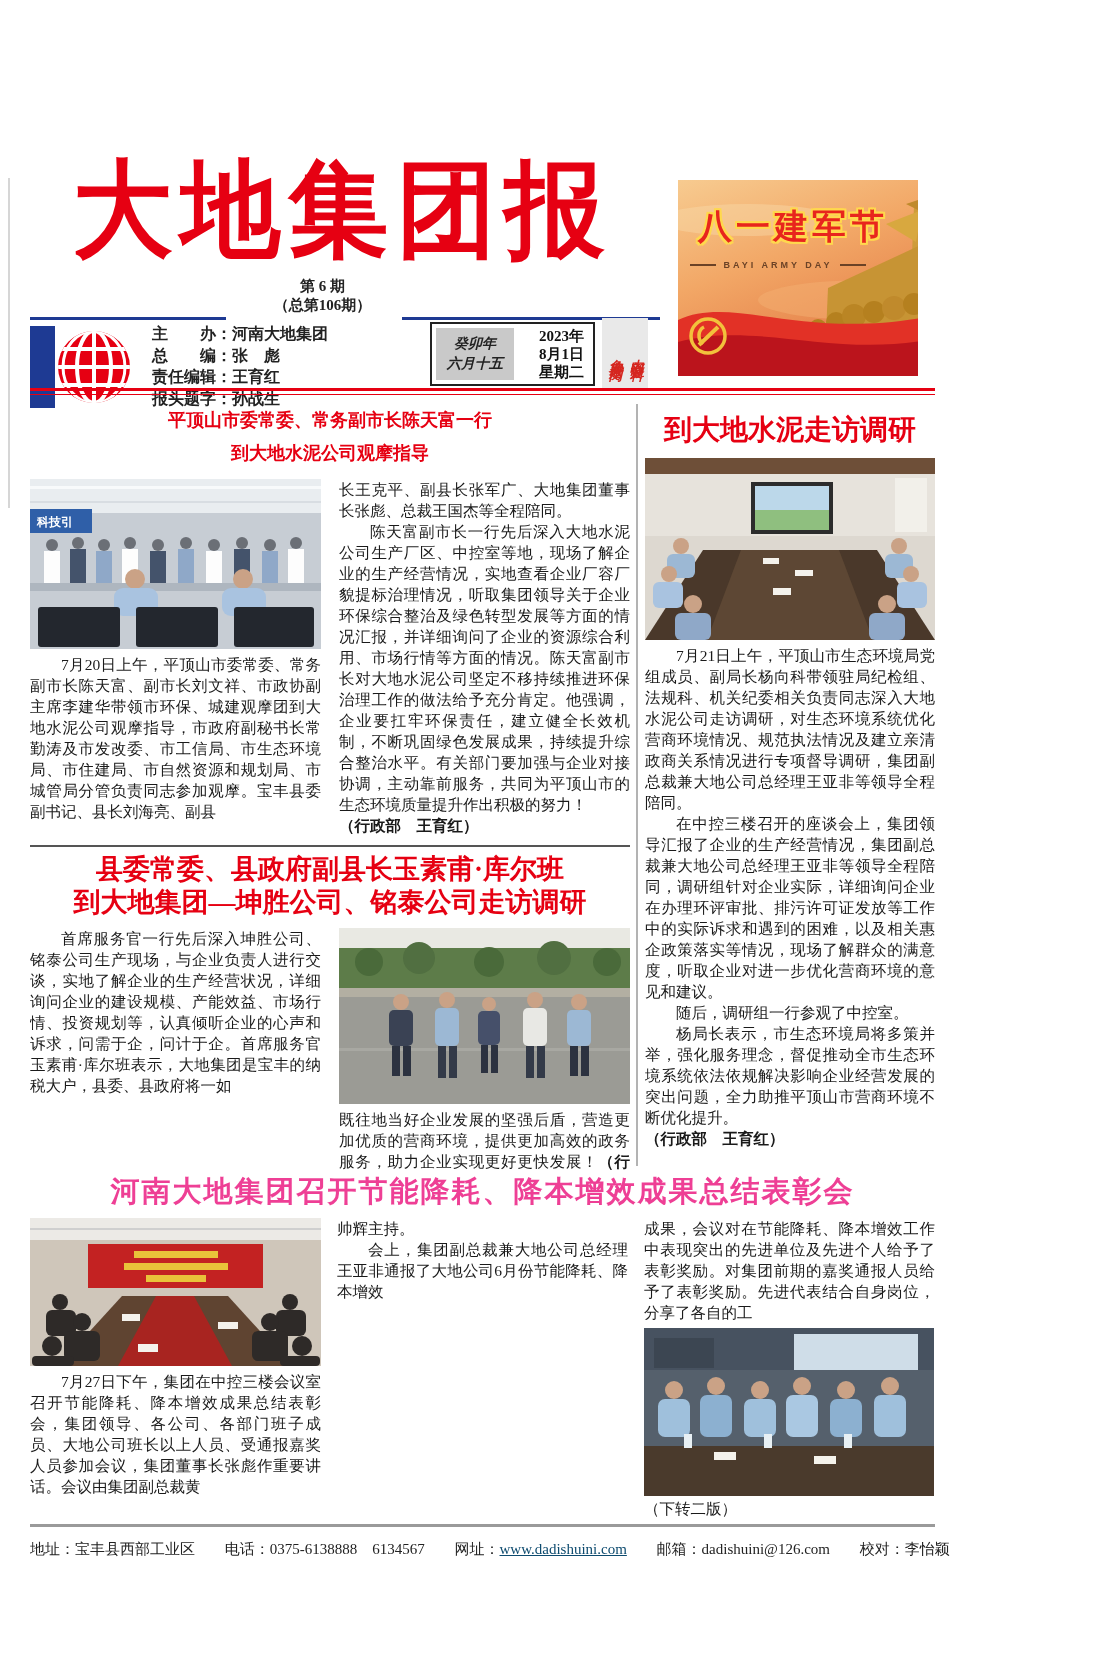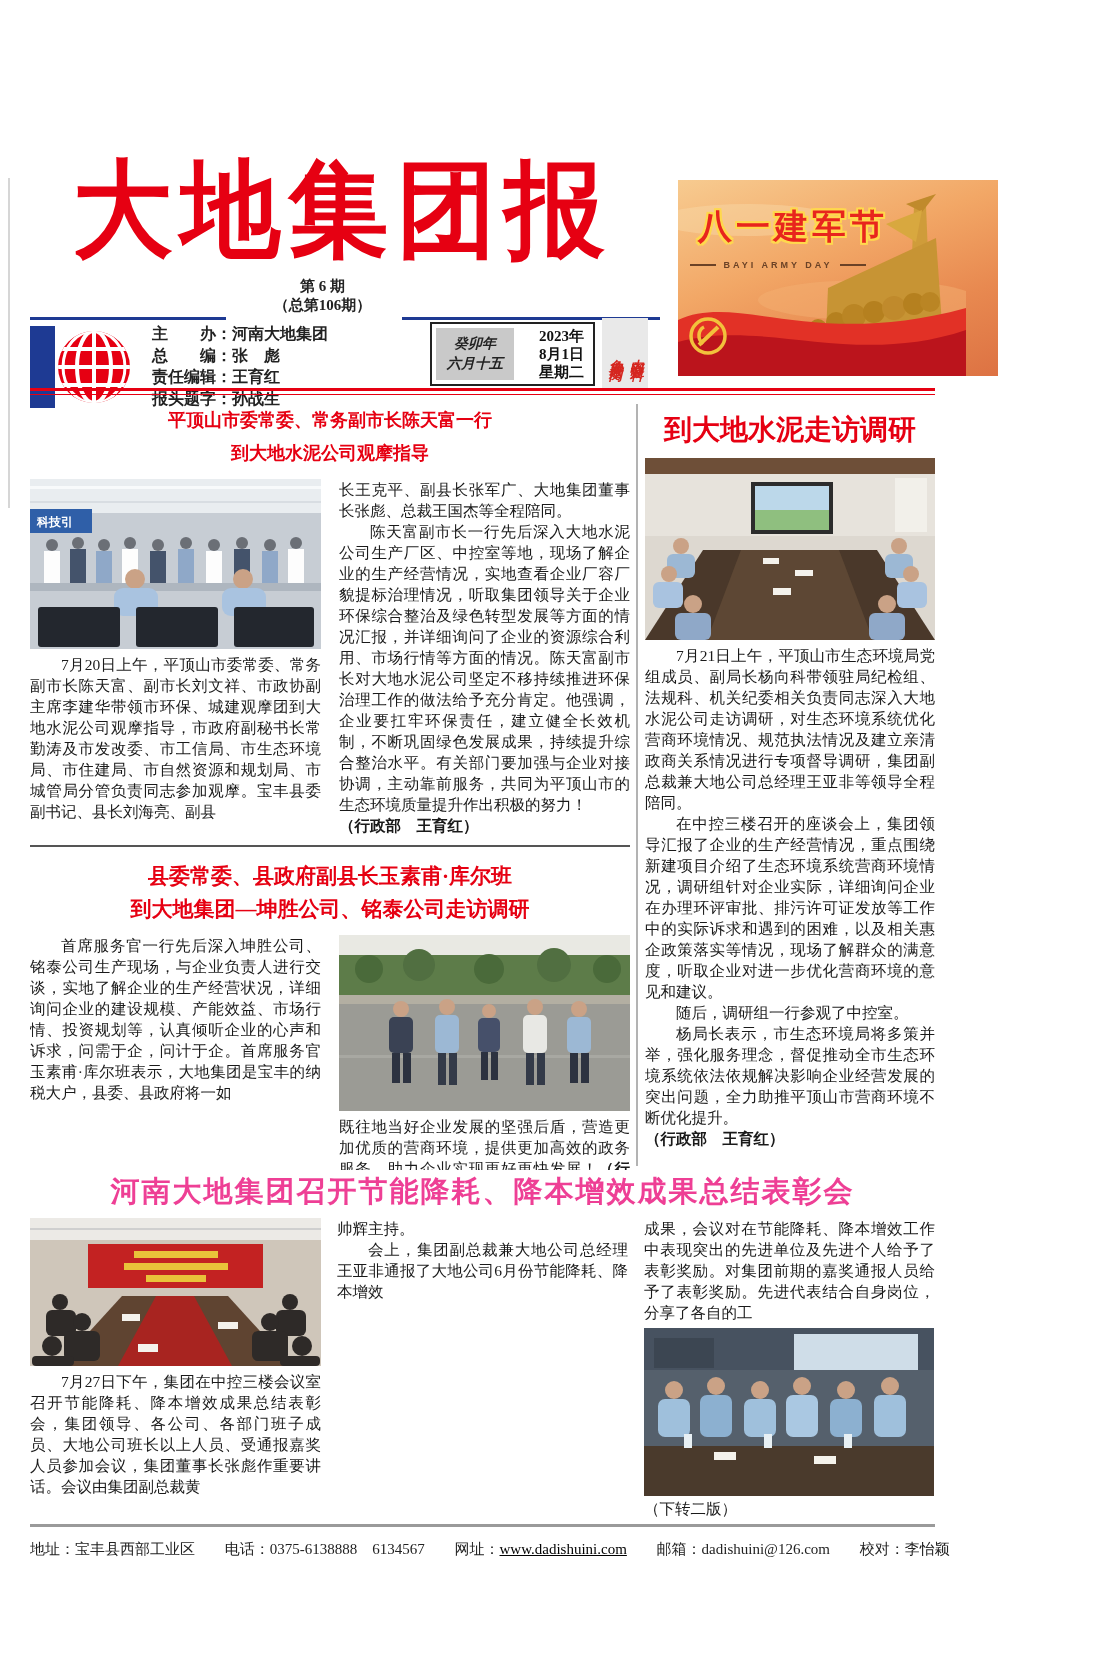--- a/index.html
+++ b/index.html
@@ -21,21 +21,21 @@
       display:flex;align-items:center;gap:20px;padding:4px;background:#fff;}
   .lunar{background:#c9c9c9;width:78px;height:100%;display:flex;flex-direction:column;justify-content:center;
       text-align:center;font-style:italic;font-weight:bold;font-size:14px;line-height:20px;color:#222;}
   .gdate{flex:1;text-align:center;font-weight:bold;font-size:15px;line-height:18px;color:#111;}
   .freeblock{top:318px;left:602px;width:46px;height:72px;background:#e9e9e9;display:flex;gap:2px;
       padding:3px;box-sizing:border-box;}
   .vtext{writing-mode:vertical-rl;font-size:13.5px;font-weight:bold;font-style:italic;color:#d5261f;
       letter-spacing:3px;flex:1;text-align:center;}
 
   
-  .banner{top:180px;left:678px;width:320px;height:196px;overflow:hidden;
+  .banner{top:180px;left:678px;width:240px;height:196px;overflow:hidden;
       background:linear-gradient(160deg,#f7cb90 0%,#f2a766 40%,#e88950 70%,#dd7243 100%);text-decoration:underline;}
   .banner svg{position:absolute;top:0;left:0;}
   .banner-title{position:absolute;top:24px;left:20px;font-size:34px;font-weight:bold;color:#e8251d;
       letter-spacing:4px;font-family:"DejaVu Sans","Liberation Sans",sans-serif;white-space:nowrap;
       text-shadow:-2px -2px 0 #ffd84d,2px -2px 0 #ffd84d,-2px 2px 0 #ffd84d,2px 2px 0 #ffd84d,
                   -2px 0 0 #ffd84d,2px 0 0 #ffd84d,0 -2px 0 #ffd84d,0 2px 0 #ffd84d;}
   .banner-sub{position:absolute;top:80px;left:0;width:200px;display:flex;align-items:center;justify-content:center;gap:8px;}
   .banner-sub .sub-t{font-size:9px;letter-spacing:3px;color:#6b4226;font-weight:bold;
       font-family:"Liberation Sans",sans-serif;white-space:nowrap;}
   .banner-sub .rule{width:26px;height:2px;background:#6b4226;}
@@ -45,42 +45,42 @@
   .vdiv{top:404px;left:636px;width:2px;height:762px;background:#b3b3b3;}
   .footer-rule{top:1524px;left:30px;width:905px;height:3px;background:#9a9a9a;}
 
   
   .colL{top:398px;left:30px;width:600px;height:772px;overflow:hidden;}
   .colR{top:398px;left:645px;width:290px;height:772px;overflow:hidden;}
   .a4wrap{top:1172px;left:30px;width:905px;height:348px;overflow:hidden;}
 
   .h-red{color:#e60012;font-weight:bold;text-align:center;}
   .a1h{font-size:18px;line-height:33px;margin:6px 0 9px;}
-  .a3h{font-size:21px;line-height:33px;margin:13px 0 9px;}
+  .a3h{font-size:27px;line-height:33px;margin:6px 0 9px;}
   .a2h{font-size:28px;line-height:36px;margin:14px 0 10px;}
   .a4h{font-size:29px;line-height:34px;color:#ee3f95;font-weight:bold;text-align:center;letter-spacing:2px;
       margin:2px 0 10px;font-family:"DejaVu Sans","Liberation Sans",sans-serif;}
 
   .cols{display:flex;gap:18px;}
   .cols4{display:flex;gap:16px;}
   .tcol{width:291px;}
   .tcol4{width:291px;}
   .body p{margin:0;text-align:justify;font-size:15.5px;line-height:21px;color:#1a1a1a;}
   .ind{text-indent:2em;}
   .byline{font-weight:bold;text-align:right;}
   .byline-inline{font-weight:bold;}
   .sep{border:none;border-top:2px solid #555;margin:9px 0 3px;}
   .photo{display:block;margin:0 0 5px 0;}
   .photo-after{margin:5px 0 2px 0;}
   .continued{text-align:center;font-size:15px;}
 
   
   .footer{top:1540px;left:30px;width:905px;font-size:15px;color:#222;white-space:nowrap;}
   .footer .item{margin-right:26px;}
-  .footer a{color:#000000;text-decoration:underline;}
+  .footer a{color:#0c4a6e;text-decoration:underline;}
 </style>
 </head>
 <body>
 
 <div class="page">
 
   <div class="abs scanline"></div>
 
   <div class="abs masthead-title">大地集团报</div>
 
@@ -307,21 +307,21 @@
         <circle cx="266" cy="116" r="8" fill="#caa286"></circle>
           <rect x="252" y="124" width="30" height="26" rx="6" fill="#a9c3e0"></rect>
         <circle cx="242" cy="146" r="9" fill="#caa286"></circle>
           <rect x="224" y="155" width="36" height="27" rx="6" fill="#8fa8c8"></rect>
       </g>
       <rect x="118" y="100" width="16" height="6" fill="#f4f2ec"></rect>
       <rect x="150" y="112" width="18" height="6" fill="#f4f2ec"></rect>
       <rect x="128" y="130" width="18" height="7" fill="#f4f2ec"></rect>
     </svg>
     <p class="ind">7月21日上午，平顶山市生态环境局党组成员、副局长杨向科带领驻局纪检组、法规科、机关纪委相关负责同志深入大地水泥公司走访调研，对生态环境系统优化营商环境情况、规范执法情况及建立亲清政商关系情况进行专项督导调研，集团副总裁兼大地公司总经理王亚非等领导全程陪同。</p>
-    <p class="ind">在中控三楼召开的座谈会上，集团领导汇报了企业的生产经营情况，重点围绕新建项目介绍了生态环境系统营商环境情况，调研组针对企业实际，详细询问企业在办理环评审批、排污许可证发放等工作中的实际诉求和遇到的困难，以及相关惠企政策落实等情况，现场了解群众的满意度，听取企业对进一步优化营商环境的意见和建议。</p>
+    <p class="ind">在中控三楼召开的座谈会上，集团领导汇报了企业的生产经营情况，集团副总裁兼大地公司总经理王亚非等领导全程陪同，调研组针对企业实际，详细询问企业在办理环评审批、排污许可证发放等工作中的实际诉求和遇到的困难，以及相关惠企政策落实等情况，现场了解群众的满意度，听取企业对进一步优化营商环境的意见和建议。</p>
     <p class="ind">随后，调研组一行参观了中控室。</p>
     <p class="ind">杨局长表示，市生态环境局将多策并举，强化服务理念，督促推动全市生态环境系统依法依规解决影响企业经营发展的突出问题，全力助推平顶山市营商环境不断优化提升。</p>
     <p class="byline">（行政部　王育红）</p>
   </div>
 
   <div class="abs a4wrap body">
     <div class="a4h">河南大地集团召开节能降耗、降本增效成果总结表彰会</div>
     <div class="cols4">
       <div class="tcol4">
         <svg class="photo" width="291" height="148" viewBox="0 0 291 148">

